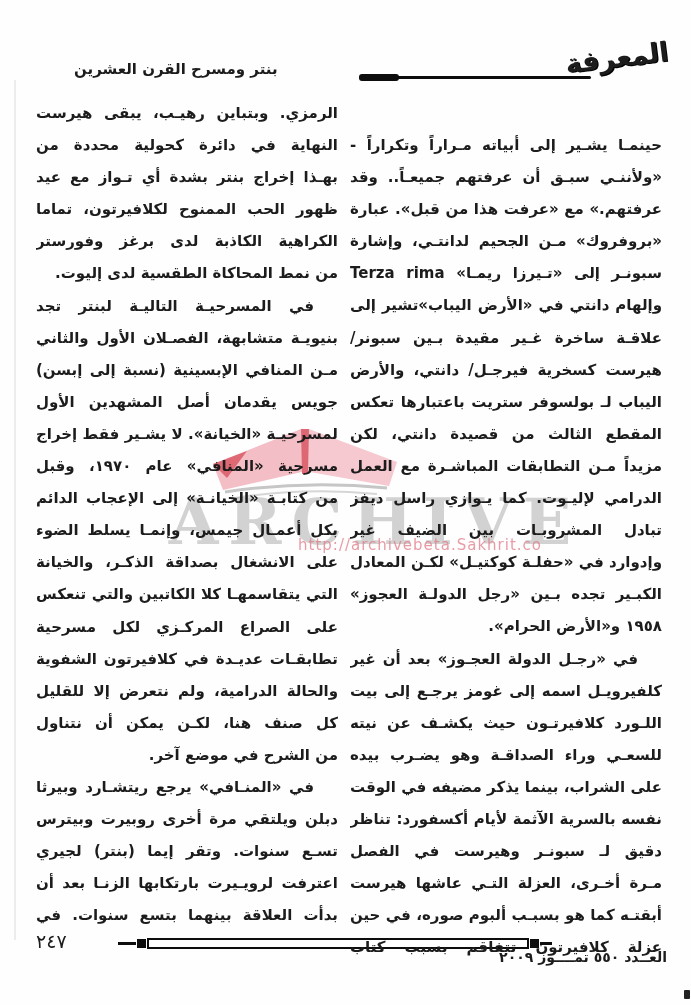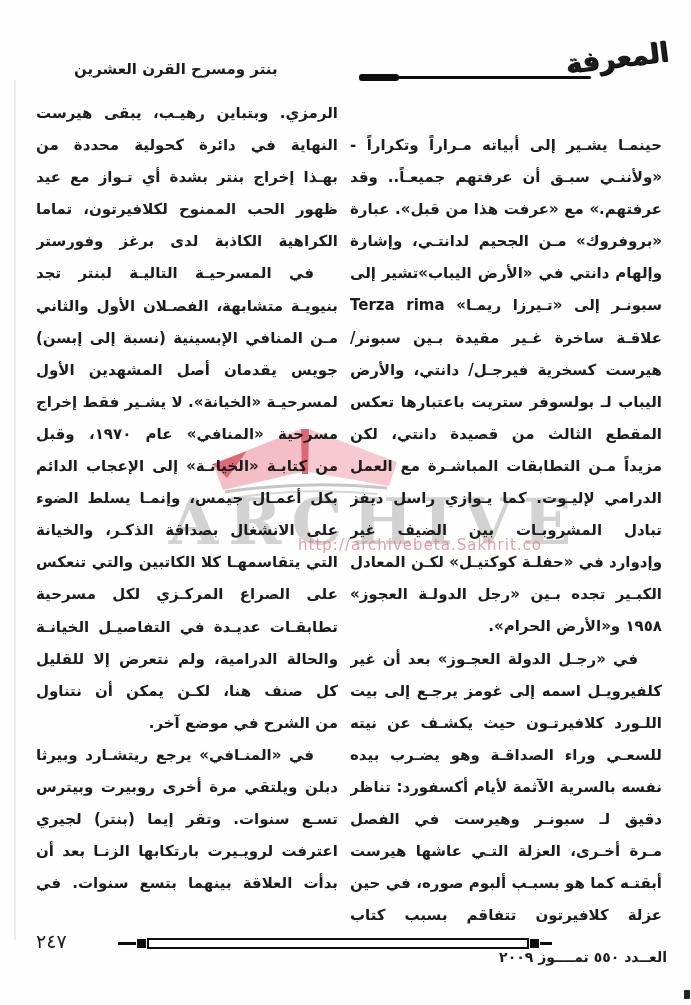--- a/index.html
+++ b/index.html
@@ -99,60 +99,62 @@
   <path d="M30,74 Q100,63 172,70" stroke="#d0d0d0" stroke-width="2" fill="none"></path>
 </svg>
 <div class="wm-word">ARCHIVE</div>
 <div class="wm-url">http://archivebeta.Sakhrit.co</div>
 
 <div class="col col-right">
     <div class="line">حينمـا يشـير إلى أبياته مـراراً وتكراراً -</div>
     <div class="line">«ولأننـي سبـق أن عرفتهم جميعـاً.. وقد</div>
     <div class="line">عرفتهم.» مع «عرفت هذا من قبل». عبارة</div>
     <div class="line">«بروفروك» مـن الجحيم لدانتـي، وإشارة</div>
+    <div class="line">سبونـر إلى «تـيرزا ريمـا» Terza rima</div>
     <div class="line">وإلهام دانتي في «الأرض اليباب»تشير إلى</div>
-    <div class="line">سبونـر إلى «تـيرزا ريمـا» Terza rima</div>
     <div class="line">علاقـة ساخرة غـير مقيدة بـين سبونر/</div>
     <div class="line">هيرست كسخرية فيرجـل/ دانتي، والأرض</div>
     <div class="line">اليباب لـ بولسوفر ستريت باعتبارها تعكس</div>
     <div class="line">المقطع الثالث من قصيدة دانتي، لكن هناك</div>
     <div class="line">مزيداً مـن التطابقات المباشـرة مع العمل</div>
     <div class="line">الدرامي لإليـوت. كما يـوازي راسل ديفز</div>
     <div class="line">تبادل المشروبـات بين الضيف غير المعروف</div>
     <div class="line">وإدوارد في «حفلـة كوكتيـل» لكـن المعادل</div>
     <div class="line">الكبـير تجده بـين «رجل الدولـة العجوز»</div>
     <div class="line end">١٩٥٨ و«الأرض الحرام».</div>
     <div class="line indent">في «رجـل الدولة العجـوز» بعد أن غير</div>
     <div class="line">كلفيرويـل اسمه إلى غومز يرجـع إلى بيت</div>
     <div class="line">اللـورد كلافيرتـون حيث يكشـف عن نيته</div>
     <div class="line">للسعـي وراء الصداقـة وهو يضـرب بيده</div>
+    <div class="line">على الشراب، بينما يذكر مضيفه في الوقت</div>
     <div class="line">نفسه بالسرية الآثمة لأيام أكسفورد: تناظر</div>
     <div class="line">دقيق لـ سبونـر وهيرست في الفصل الأول.</div>
     <div class="line">مـرة أخـرى، العزلة التـي عاشها هيرست</div>
     <div class="line">أبقتـه كما هو بسبـب ألبوم صوره، في حين</div>
     <div class="line">عزلة كلافيرتون تتفاقم بسبب كتاب ارتباطه</div>
   </div>
 <div class="col col-left">
     <div class="line">الرمزي. وبتباين رهيـب، يبقى هيرست في</div>
     <div class="line">النهاية في دائرة كحولية محددة من الجحيم،</div>
     <div class="line">بهـذا إخراج بنتر بشدة أي تـواز مع عيد</div>
     <div class="line">ظهور الحب الممنوح لكلافيرتون، تماما كما</div>
     <div class="line">الكراهية الكاذبة لدى برغز وفورستر تسخر</div>
+    <div class="line end">من نمط المحاكاة الطقسية لدى إليوت.</div>
     <div class="line indent">في المسرحيـة التاليـة لبنتر تجد عـلاقة</div>
     <div class="line">بنيويـة متشابهة، الفصـلان الأول والثاني</div>
     <div class="line">مـن المنافي الإبسينية (نسبة إلى إبسن) لدى</div>
     <div class="line">جويس يقدمان أصل المشهدين الأول والثاني</div>
     <div class="line">لمسرحيـة «الخيانة». لا يشـير فقط إخراج</div>
     <div class="line">مسرحية «المنافي» عام ١٩٧٠، وقبل سنوات</div>
     <div class="line">من كتابـة «الخيانـة» إلى الإعجاب الدائم</div>
     <div class="line">بكل أعمـال جيمس، وإنمـا يسلط الضوء</div>
     <div class="line">على الانشغال بصداقة الذكـر، والخيانة</div>
     <div class="line">التي يتقاسمهـا كلا الكاتبين والتي تنعكس</div>
     <div class="line">على الصراع المركـزي لكل مسرحية فهناك</div>
-    <div class="line">تطابقـات عديـدة في التفاصيـل الخيانـة</div>
+    <div class="line">تطابقـات عديـدة في كلافيرتون الشفوية</div>
     <div class="line">والحالة الدرامية، ولم نتعرض إلا للقليل من</div>
     <div class="line">كل صنف هنا، لكـن يمكن أن نتناول المزيد</div>
     <div class="line end">من الشرح في موضع آخر.</div>
     <div class="line indent">في «المنـافي» يرجع ريتشـارد وبيرثا إلى</div>
     <div class="line">دبلن ويلتقي مرة أخرى روبيرت وبيترس بعد</div>
     <div class="line">تسـع سنوات. وتقر إيما (بنتر) لجيري بأنها</div>
     <div class="line">اعترفت لرويـيرت بارتكابها الزنـا بعد أن</div>
     <div class="line">بدأت العلاقة بينهما بتسع سنوات. في نهاية</div>
   </div>
 

